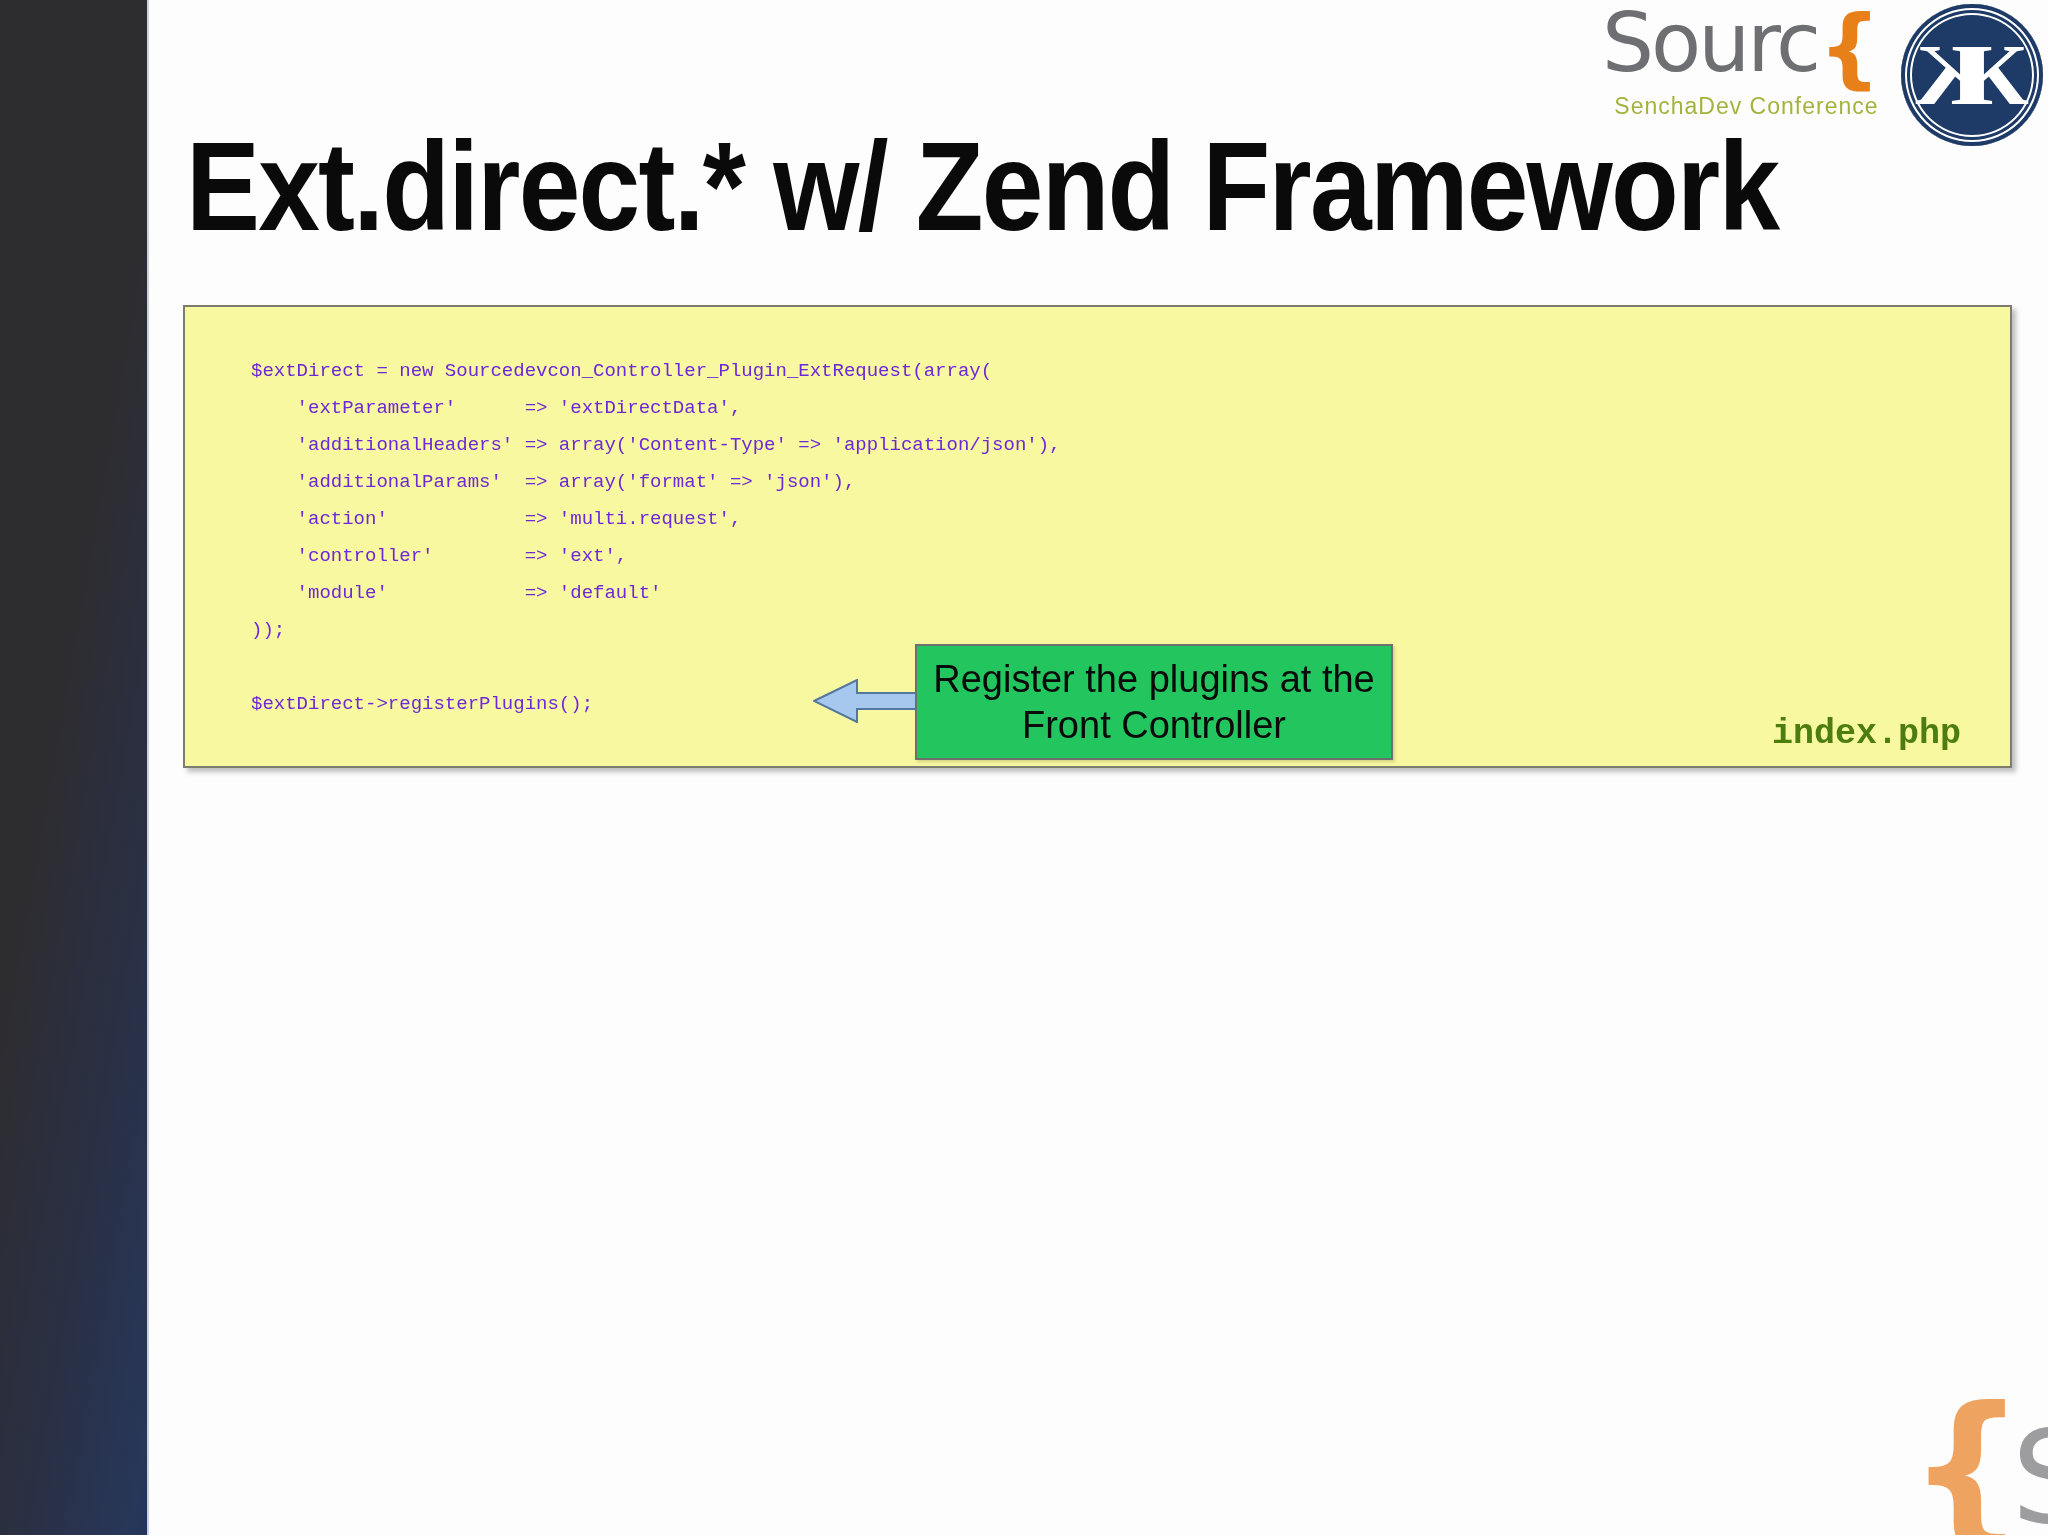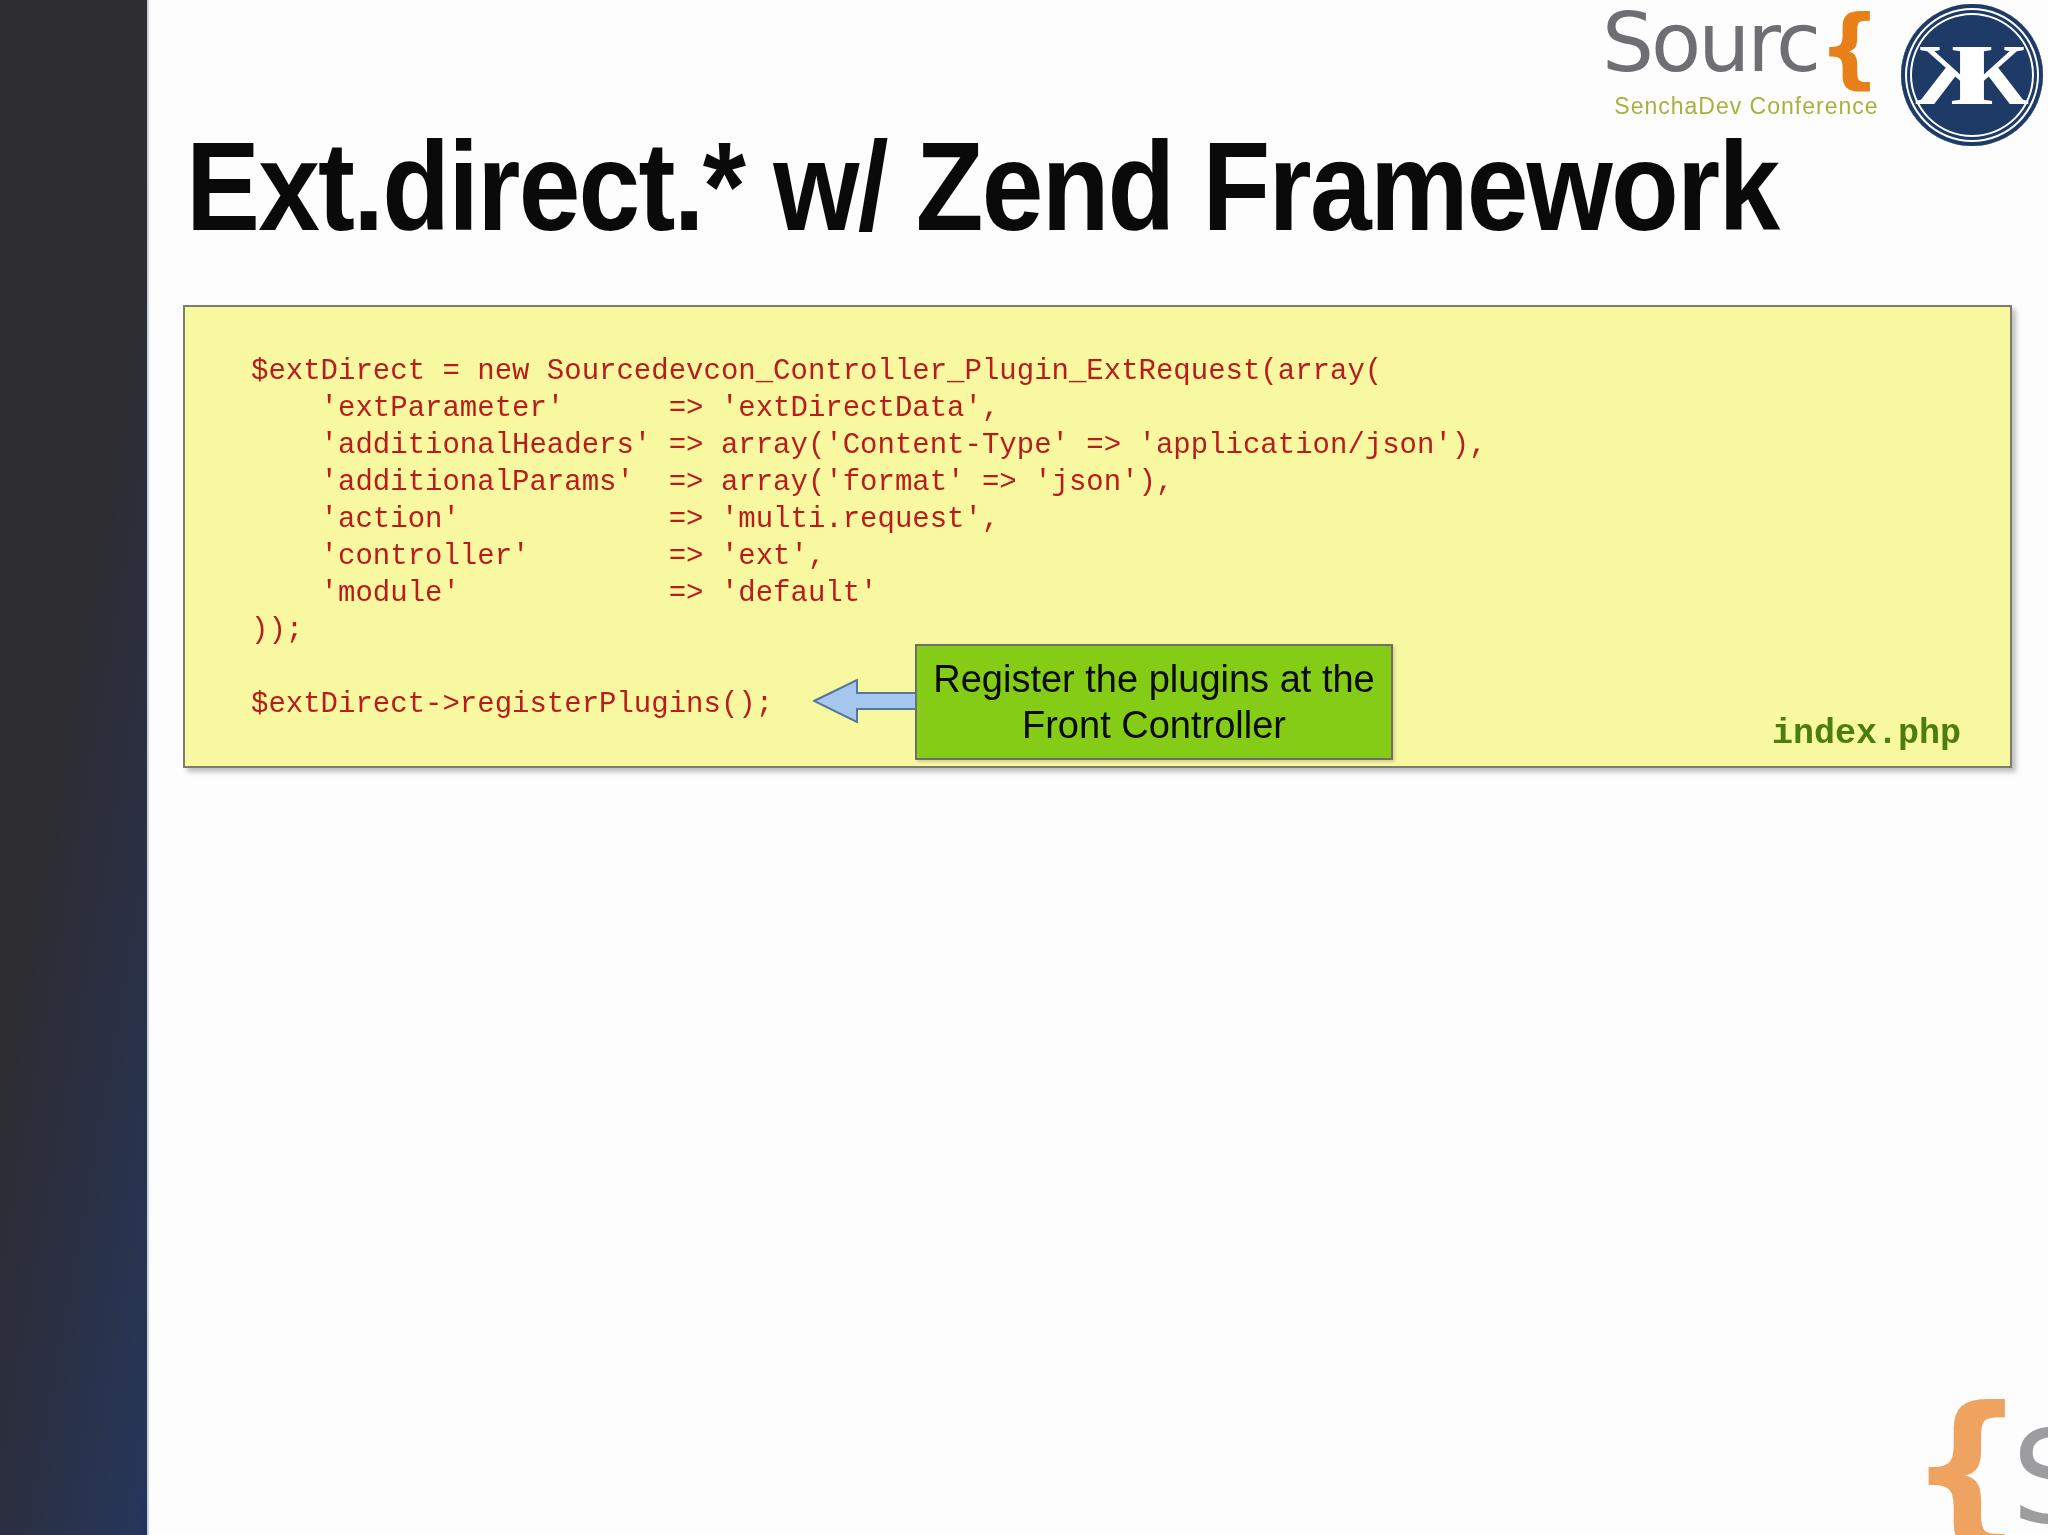--- a/index.html
+++ b/index.html
@@ -69,36 +69,36 @@
     width: 1829px; height: 463px;
     background: #f8f8a0;
     border: 2px solid #7d7d6e;
     box-shadow: 4px 4px 5px rgba(0,0,0,0.25);
     box-sizing: border-box;
   }
   .code {
     position: absolute; left: 66px; top: 46px;
     margin: 0;
     font-family: "Liberation Mono", "DejaVu Sans Mono", monospace;
-    font-size: 29px; line-height: 37px;
-    color: #b91c1c;
+    font-size: 19px; line-height: 37px;
+    color: #6d28d9;
     white-space: pre;
   }
   .file-label {
     position: absolute; left: 1587px; top: 407px;
     font-family: "Liberation Mono", "DejaVu Sans Mono", monospace;
     font-weight: bold; font-size: 35px; color: #4d7c0f;
     white-space: nowrap;
   }
 
   
   .callout {
     position: absolute; left: 730px; top: 337px;
     width: 478px; height: 116px;
-    background: #84cc16;
+    background: #22c55e;
     border: 2px solid #6f6f6f;
     box-sizing: border-box;
     display: flex; align-items: center; justify-content: center;
     box-shadow: 2px 2px 3px rgba(0,0,0,0.15);
   }
   .callout-text {
     font-size: 38px; line-height: 46px; color: #0a0a0a;
     text-align: center; white-space: pre-line;
   }
   .arrow { position: absolute; left: 628px; top: 372px; width: 104px; height: 44px; }

